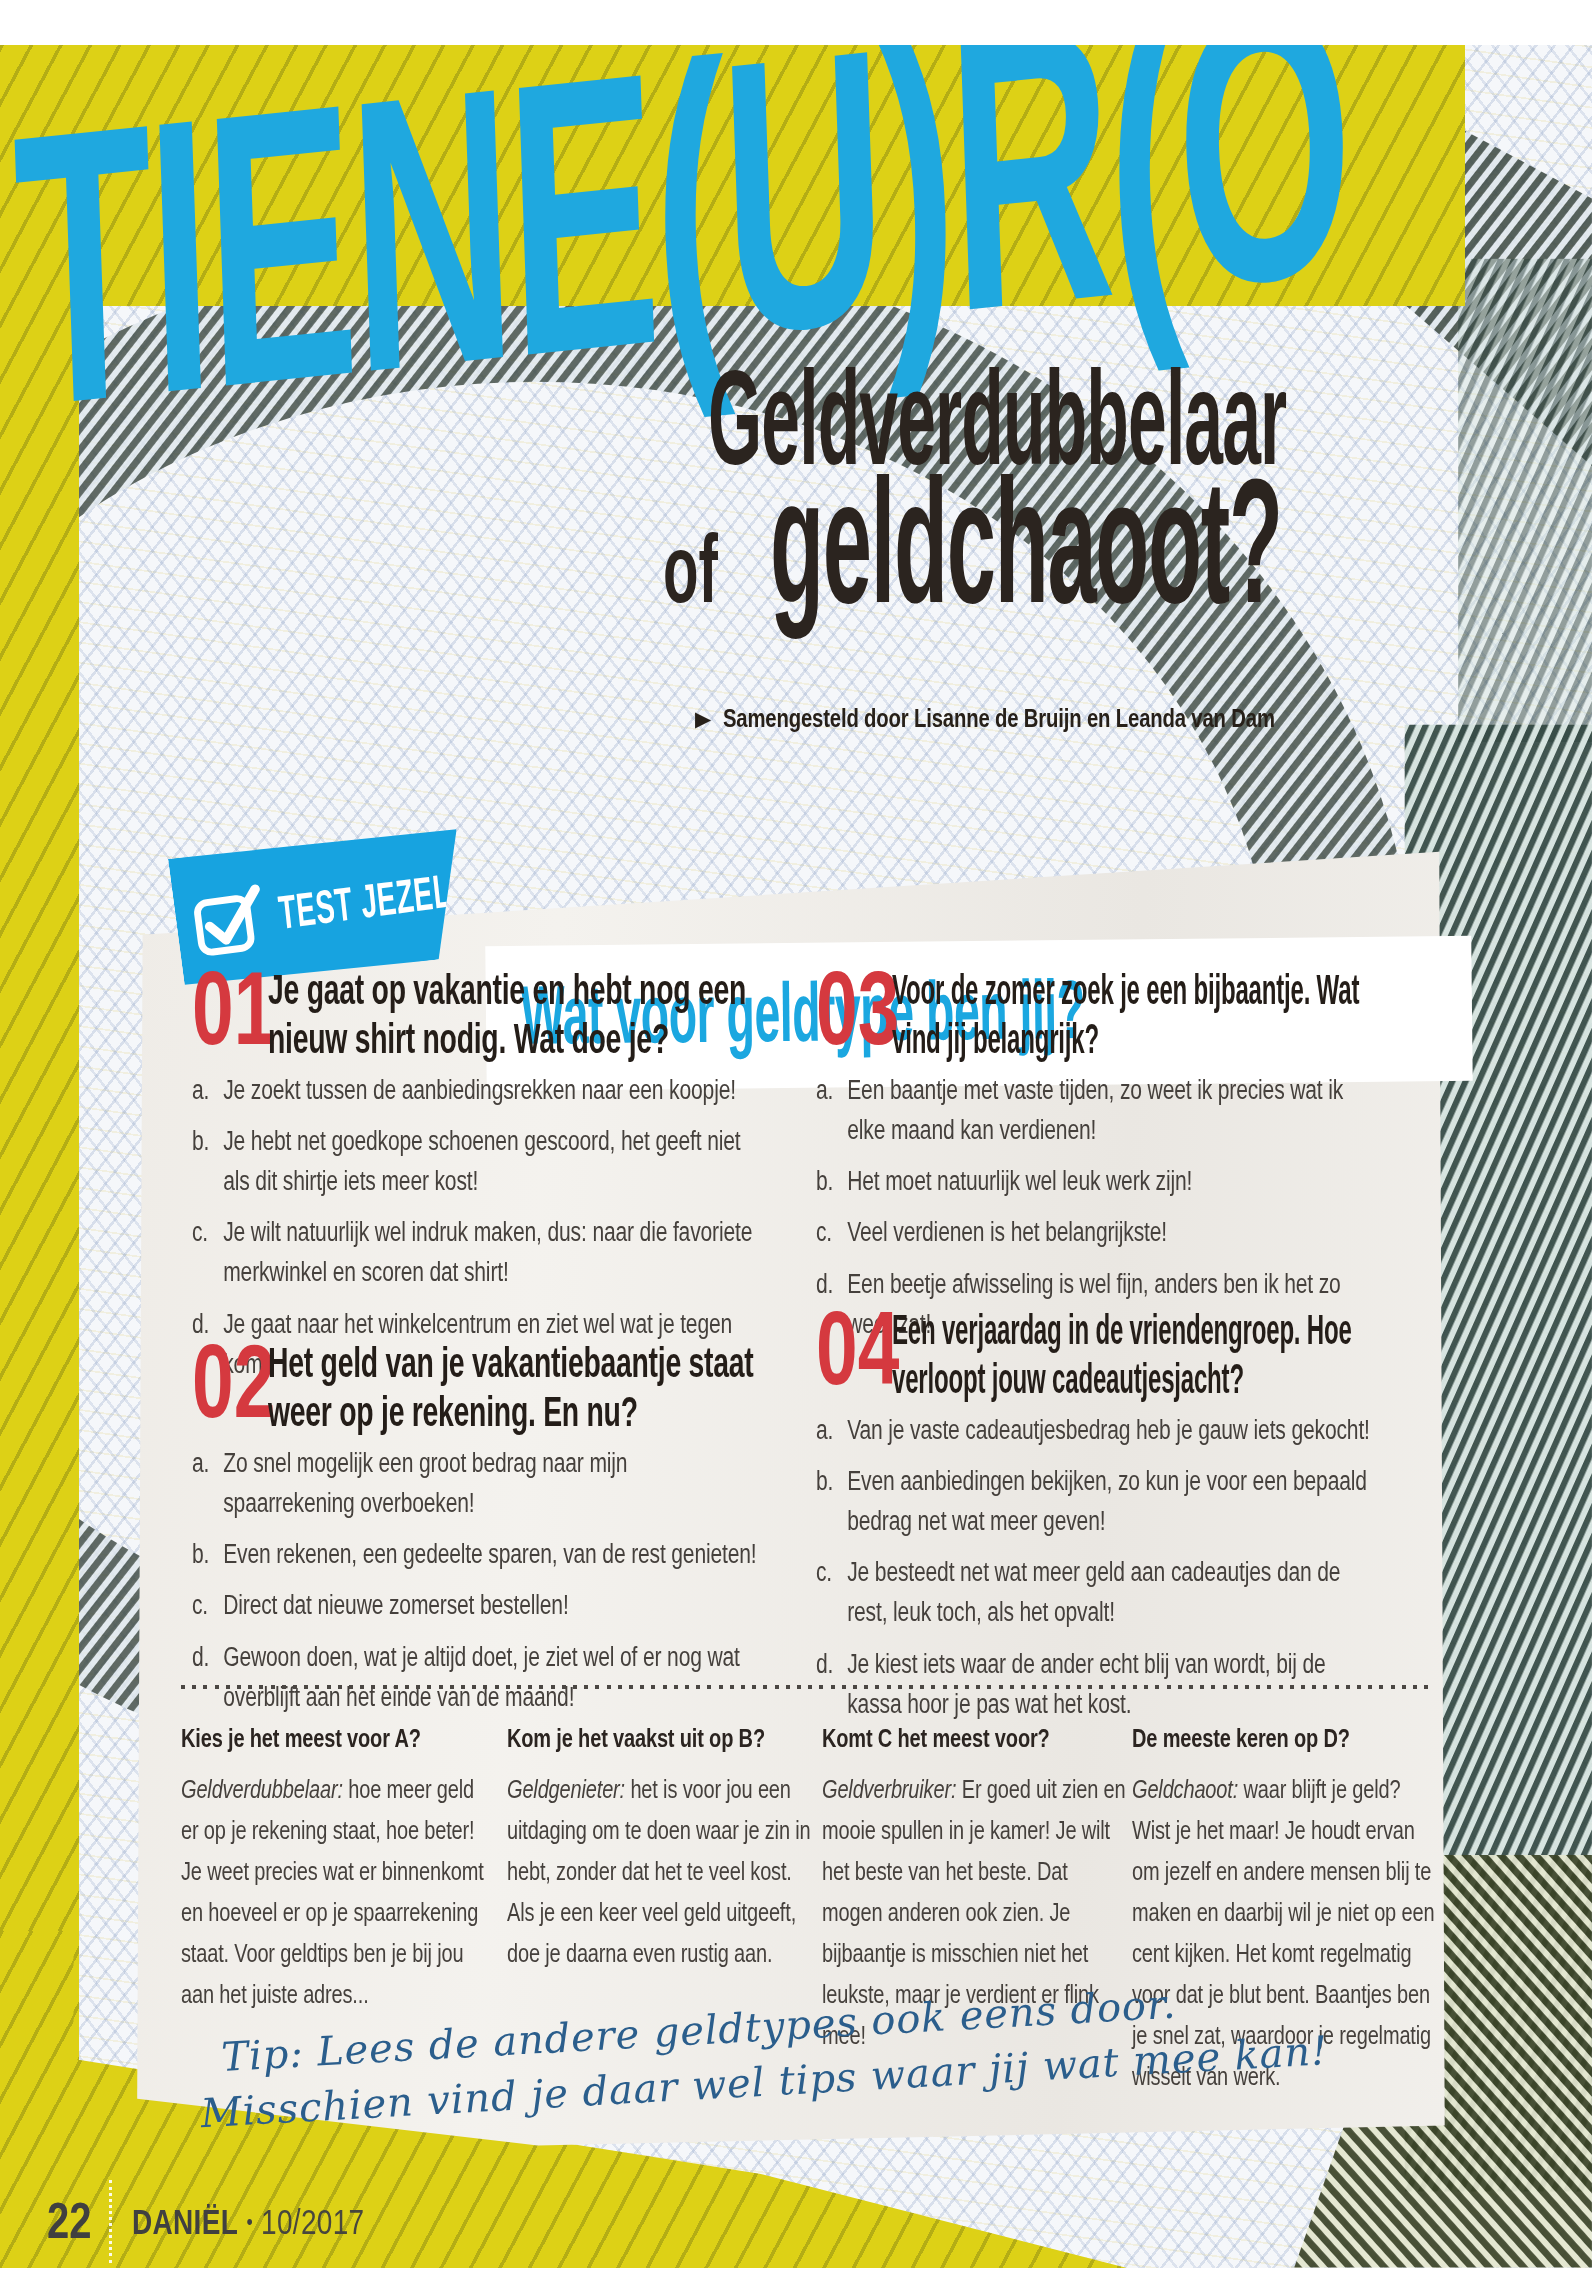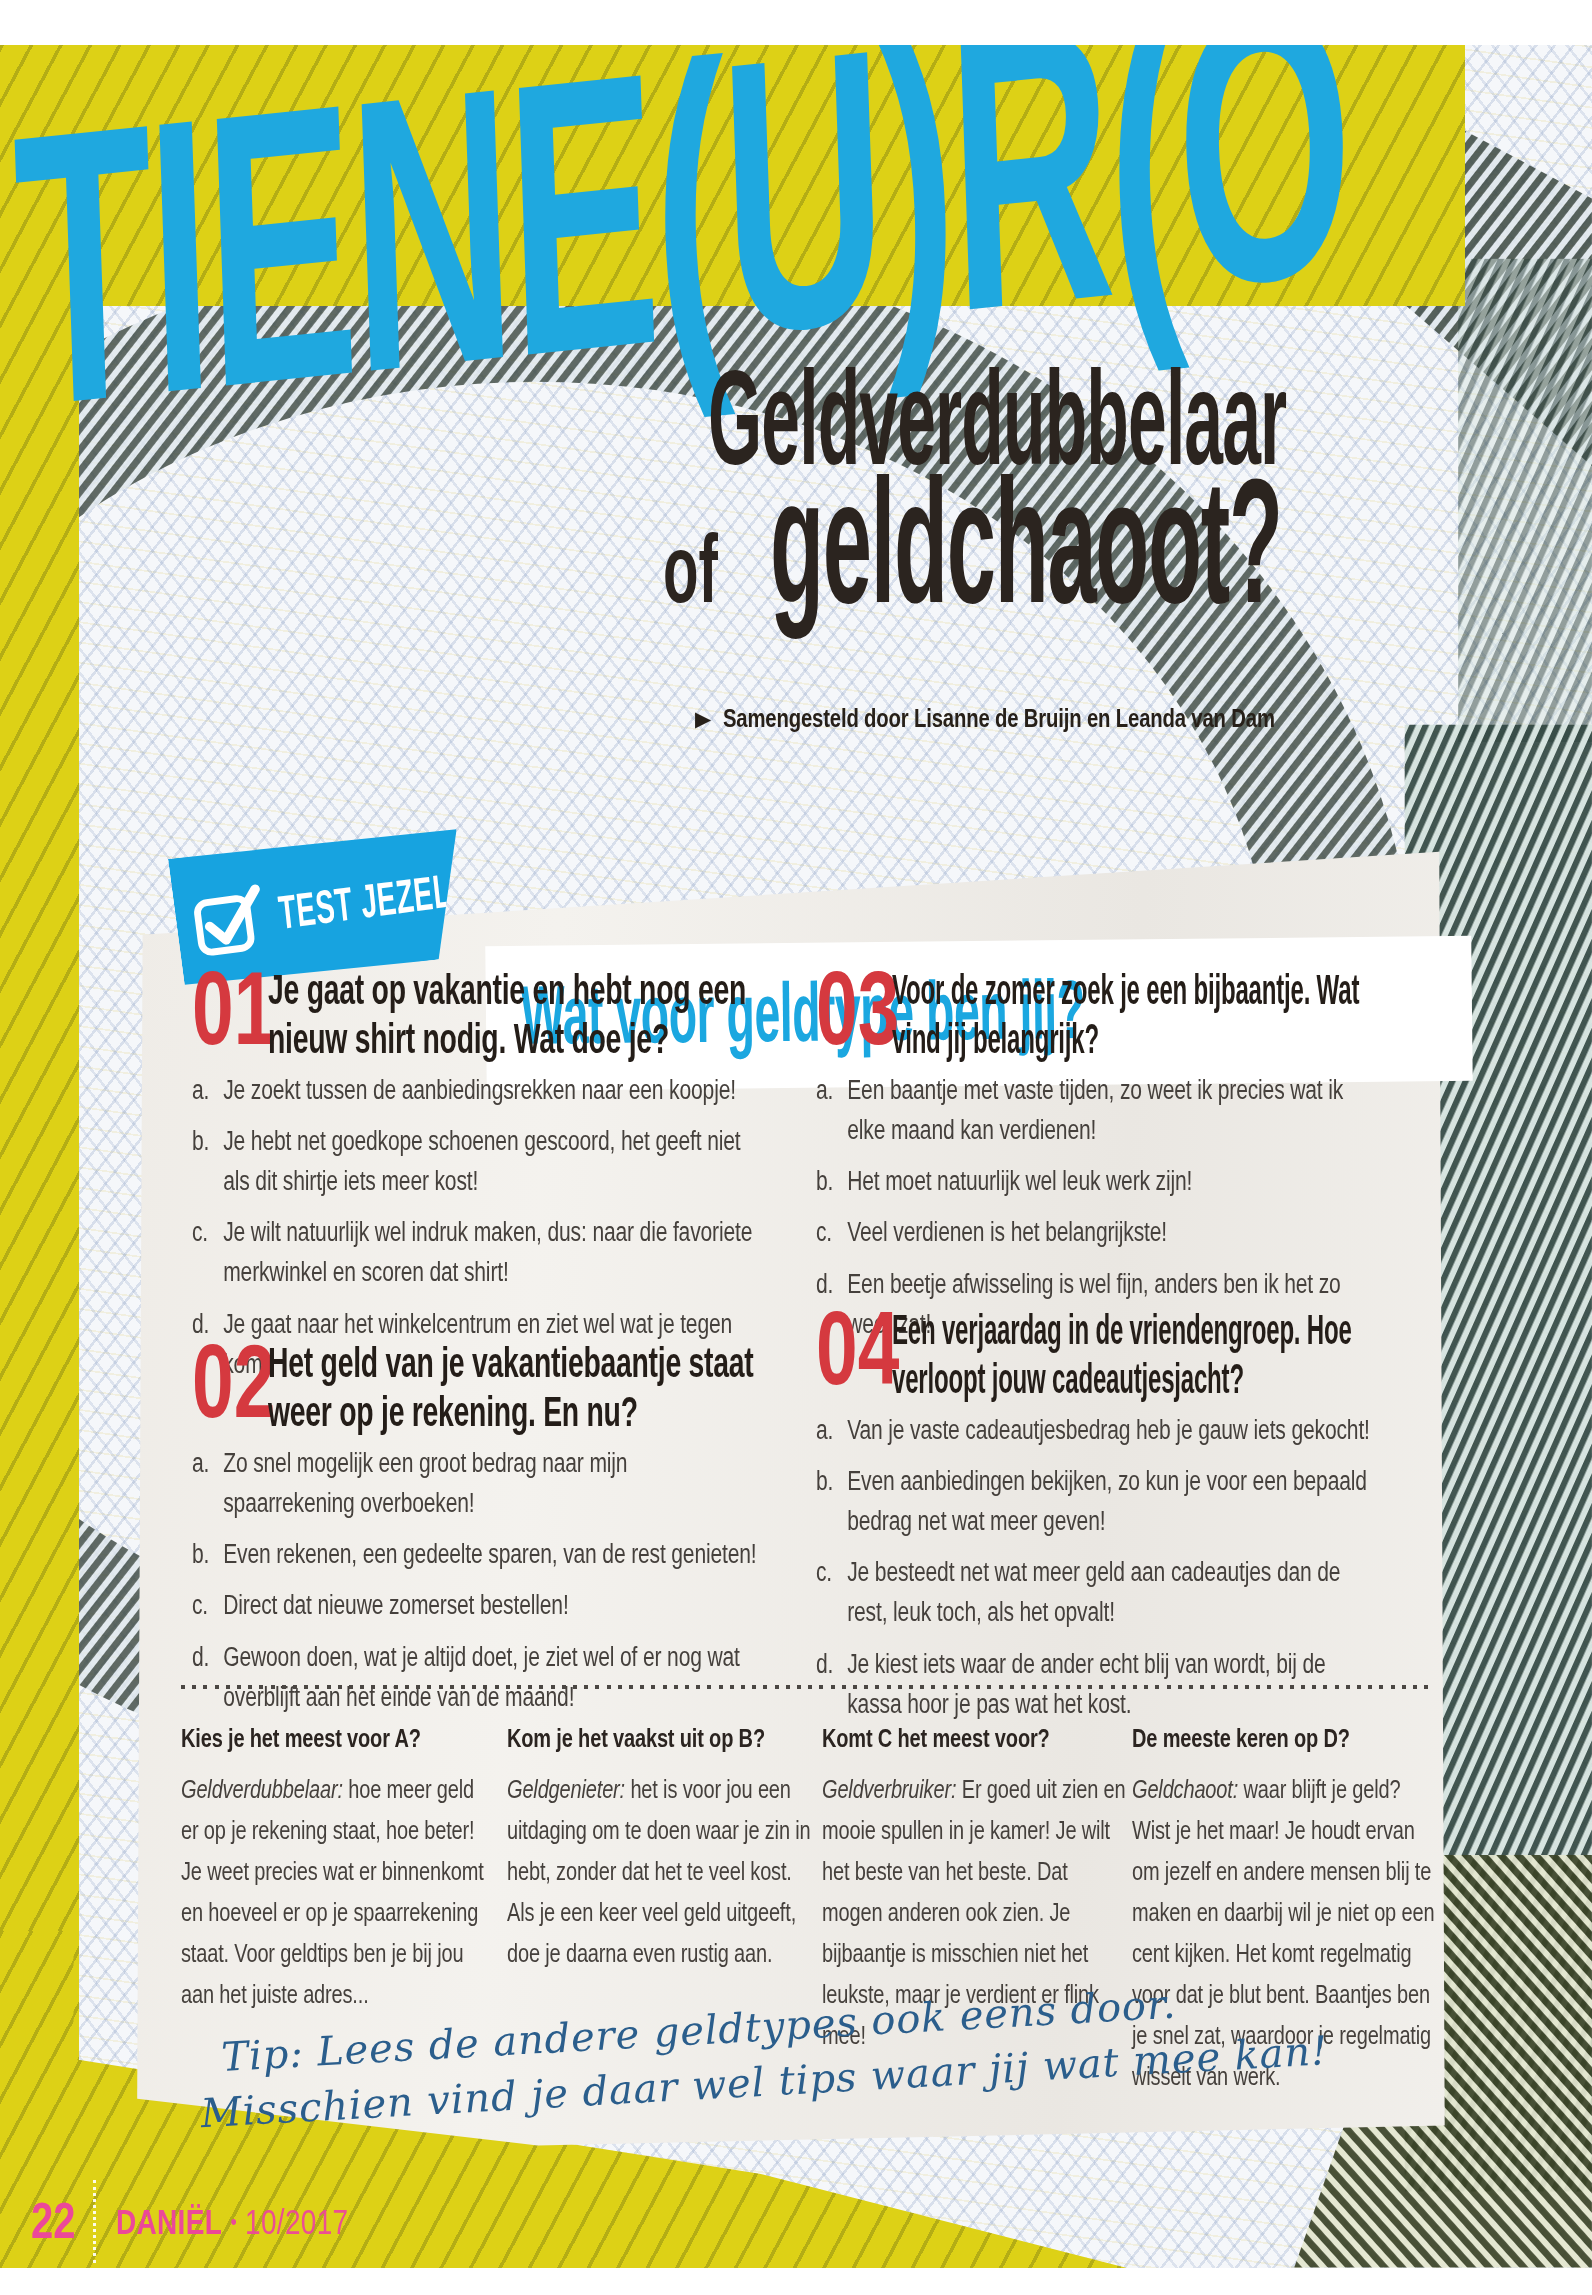--- a/index.html
+++ b/index.html
@@ -90,21 +90,21 @@
   .rescol .rhead{font-weight:700;font-size:25px;color:#2b2420;margin:0 0 15.5px 0;letter-spacing:-0.2px;}
   .rescol .rbody{font-size:25px;line-height:41px;color:#45403c;letter-spacing:-0.2px;}
   .rescol .rtype{font-style:italic;}
 
   
   .tip{position:absolute;left:220px;top:2030px;z-index:9;transform:rotate(-3.2deg);transform-origin:left top;
     color:#2b5e8c;font-family:"DejaVu Serif",serif;font-style:italic;font-size:40px;line-height:55px;letter-spacing:0.9px;white-space:nowrap;}
   .tip .l2{margin-left:-24px;}
 
   
-  .footer{position:absolute;left:0;top:2173px;width:604px;height:95px;z-index:11;color:#ec4899;text-decoration:underline;}
+  .footer{position:absolute;left:16px;top:2173px;width:604px;height:95px;z-index:11;color:#404040;text-decoration:underline;}
   .pageno{position:absolute;left:31px;top:19px;font-weight:700;font-size:50px;transform:scaleX(.8);transform-origin:left top;}
   .vdots{position:absolute;left:93px;top:7px;height:83px;width:0;border-left:3.5px dotted rgba(255,255,255,.9);}
   .mag{position:absolute;left:116px;top:29px;display:flex;align-items:center;gap:10.4px;white-space:nowrap;
     transform:scaleX(.8);transform-origin:left top;}
   .mag .nm{font-weight:700;font-size:35px;letter-spacing:0.4px;}
   .mag .dt-sep{font-size:22.4px;}
   .mag .iss{font-weight:400;font-size:35px;opacity:.95;letter-spacing:0.4px;}
 </style>
 </head>
 <body>

